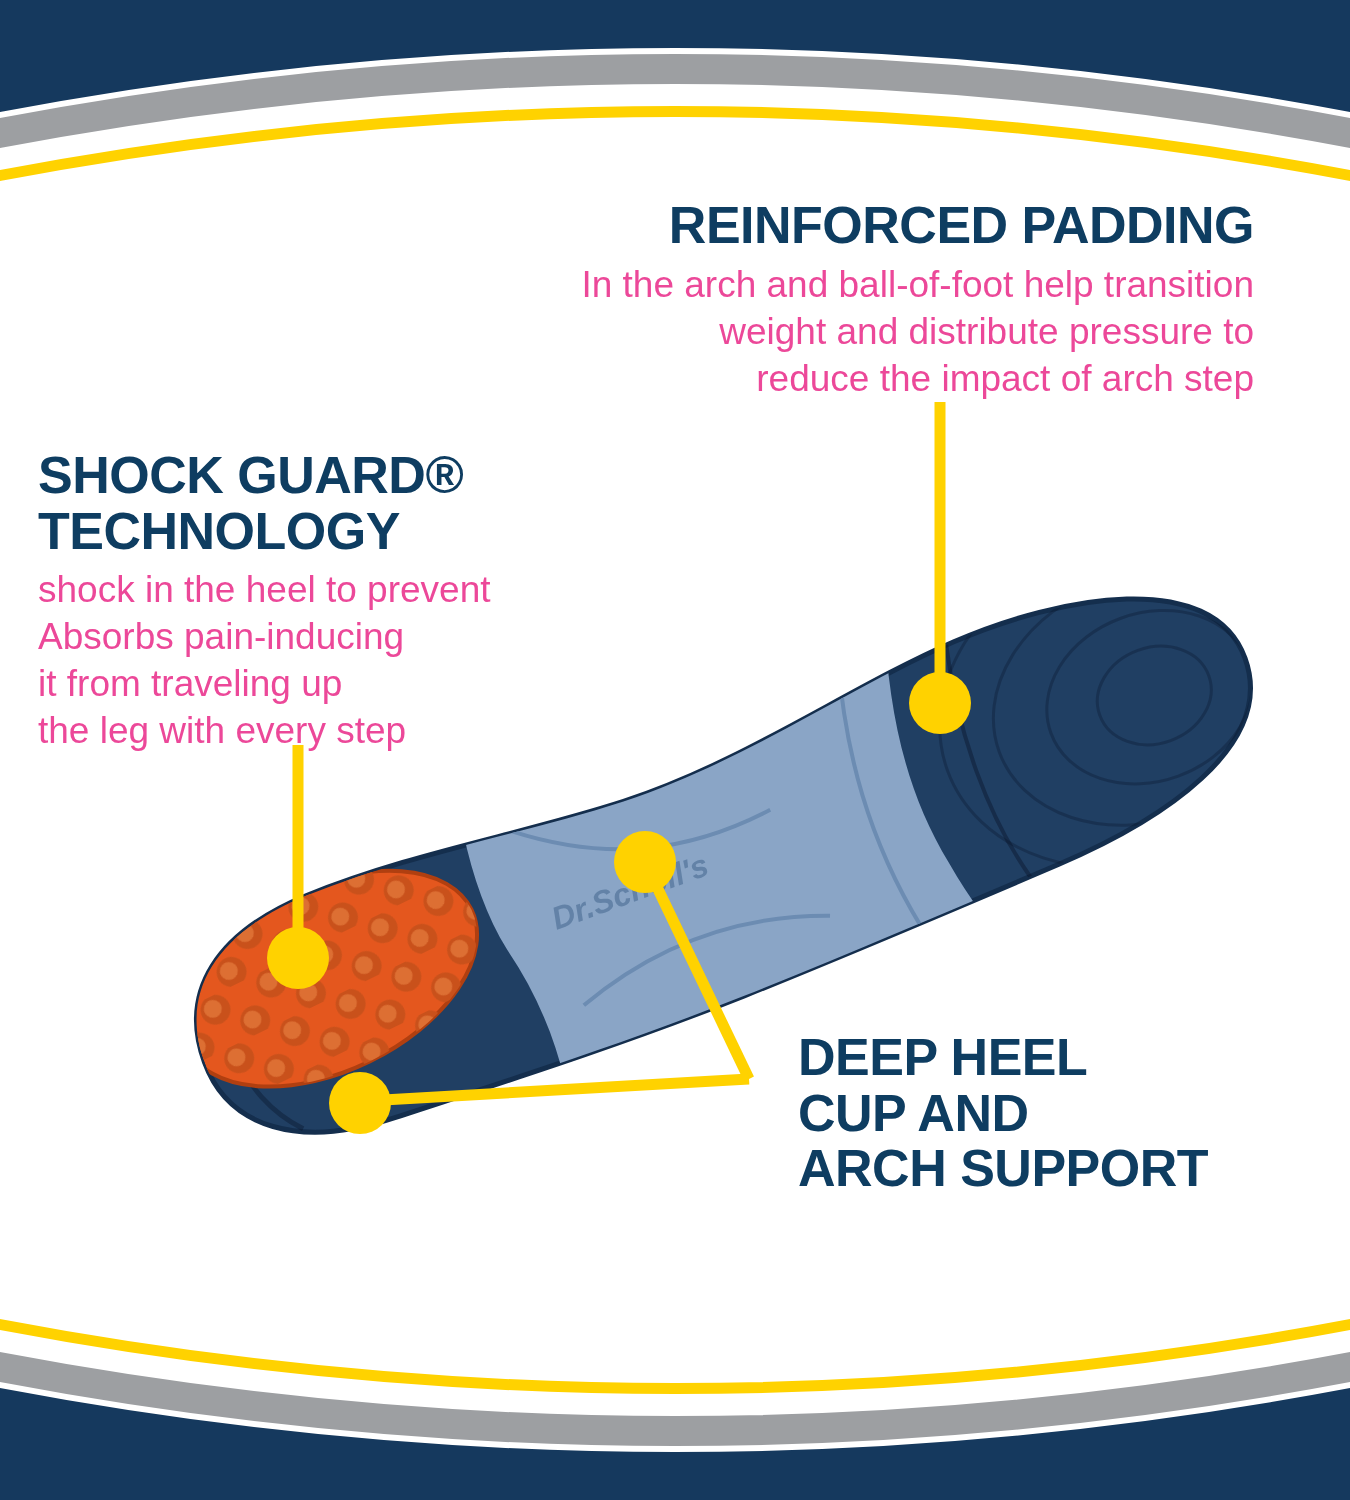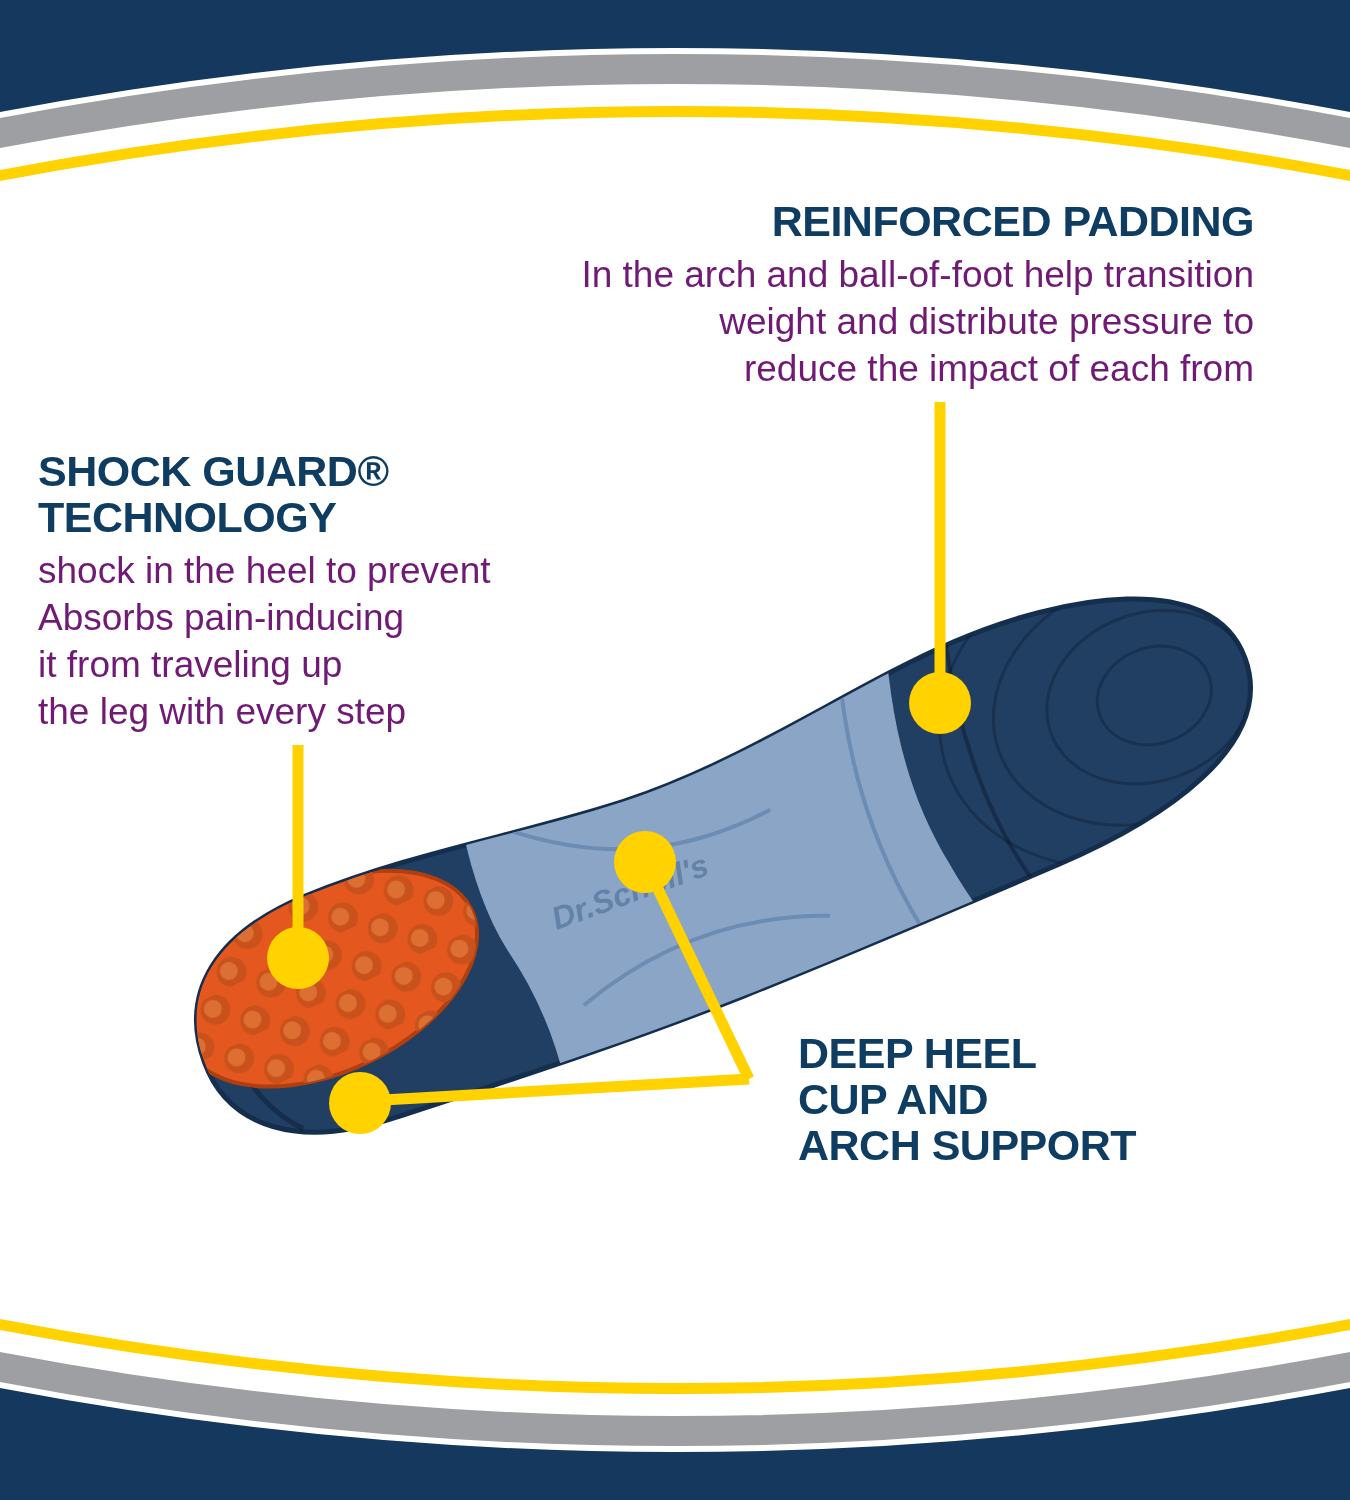--- a/index.html
+++ b/index.html
@@ -3,25 +3,25 @@
 <meta charset="utf-8">
 <style>
   html,body{margin:0;padding:0;}
   body{
     width:1350px;height:1500px;position:relative;background:#ffffff;
     font-family:"Liberation Sans", sans-serif;overflow:hidden;
   }
   .stage-svg{position:absolute;top:0;left:0;z-index:1;}
   .callout{position:absolute;z-index:3;}
   .callout-title{
-    font-size:43px;font-weight:800;color:#0e3d61;line-height:1.07;
+    font-size:52px;font-weight:800;color:#0e3d61;line-height:1.07;
     letter-spacing:-0.5px;
   }
   .callout-body{
-    font-size:37px;font-weight:400;color:#701a75;line-height:1.27;margin-top:8px;
+    font-size:37px;font-weight:400;color:#ec4899;line-height:1.27;margin-top:8px;
   }
   .tline{display:block;white-space:nowrap;}
   #callout-reinforced{top:198px;right:96px;text-align:right;width:900px;}
   #callout-shockguard{top:448px;left:38px;text-align:left;width:620px;}
   #callout-deepheel{top:1030px;left:798px;text-align:left;width:560px;}
 </style>
 </head>
 <body>
 
 <svg class="stage-svg" width="1350" height="1500" viewBox="0 0 1350 1500">
@@ -107,21 +107,21 @@
     <line x1="366" y1="1101" x2="749" y2="1079"></line>
     <circle cx="360" cy="1103" r="31" stroke="none"></circle>
   </g>
 </svg>
 
 <div class="callout" id="callout-reinforced">
   <div class="callout-title">REINFORCED PADDING</div>
   <div class="callout-body">
     <span class="tline">In the arch and ball-of-foot help transition</span>
     <span class="tline">weight and distribute pressure to</span>
-    <span class="tline">reduce the impact of each from</span>
+    <span class="tline">reduce the impact of arch step</span>
   </div>
 </div>
 
 <div class="callout" id="callout-shockguard">
   <div class="callout-title">
     <span class="tline">SHOCK GUARD®</span>
     <span class="tline">TECHNOLOGY</span>
   </div>
   <div class="callout-body">
     <span class="tline">shock in the heel to prevent</span>

